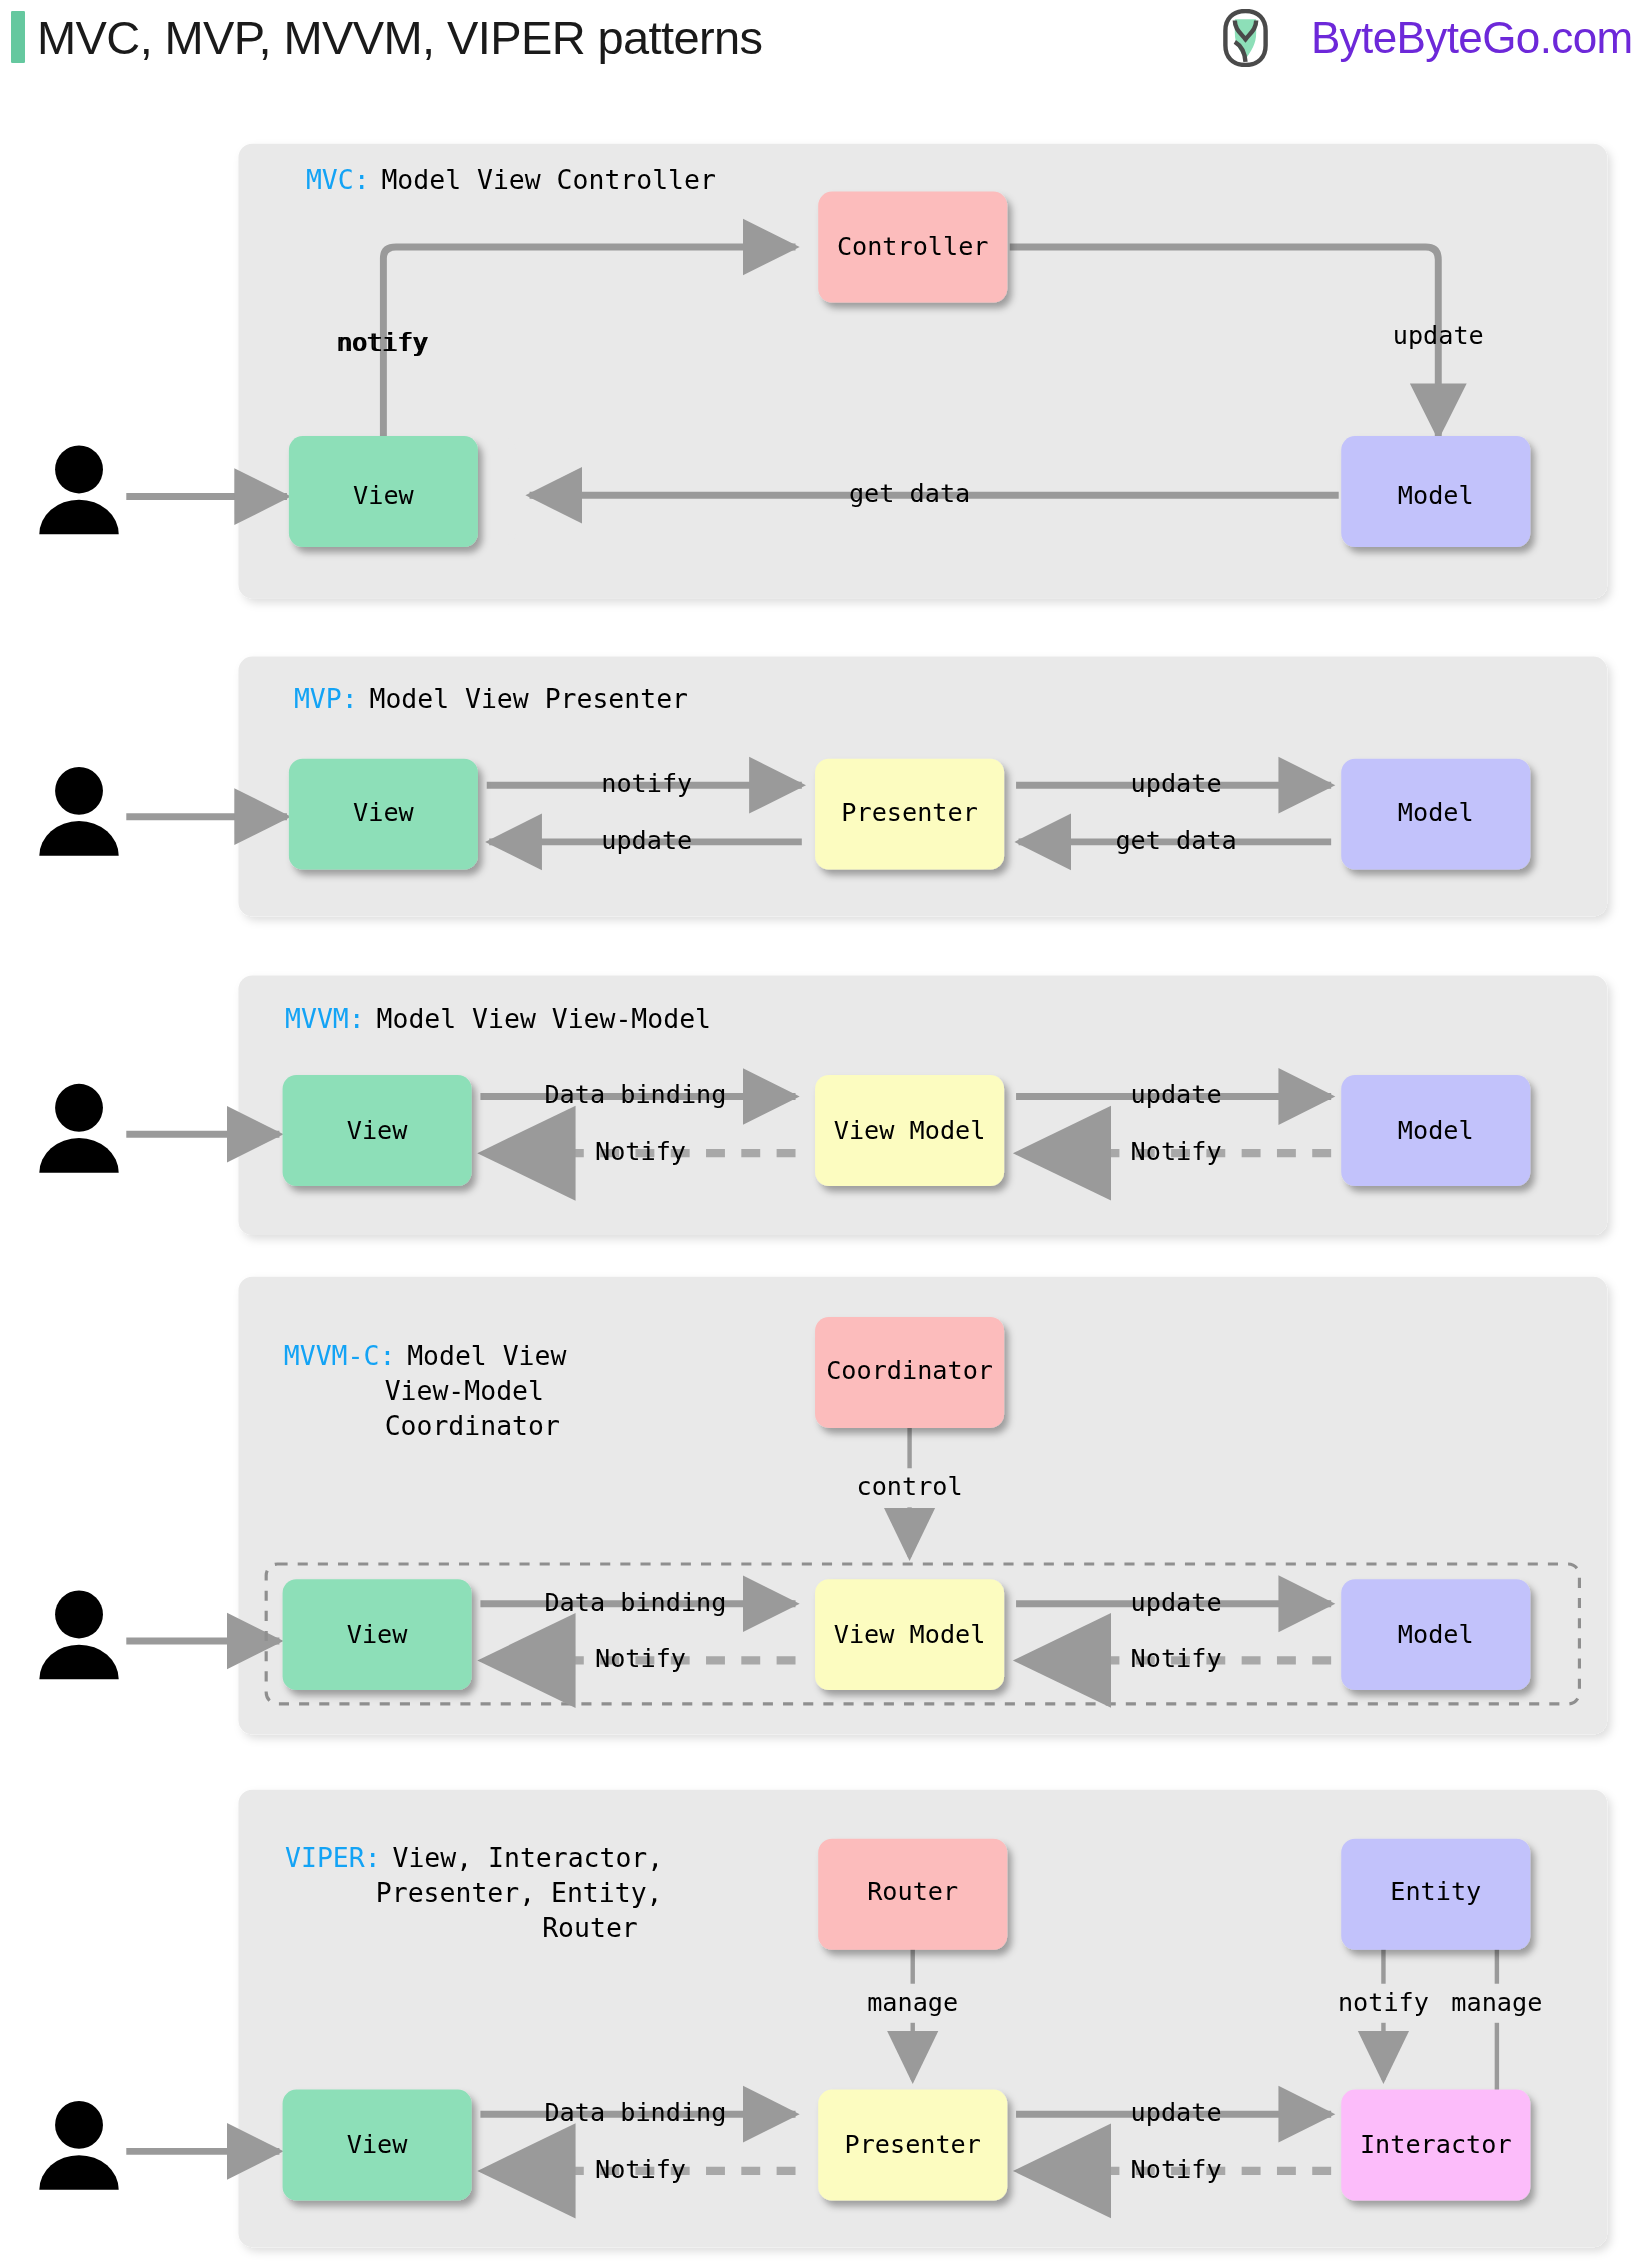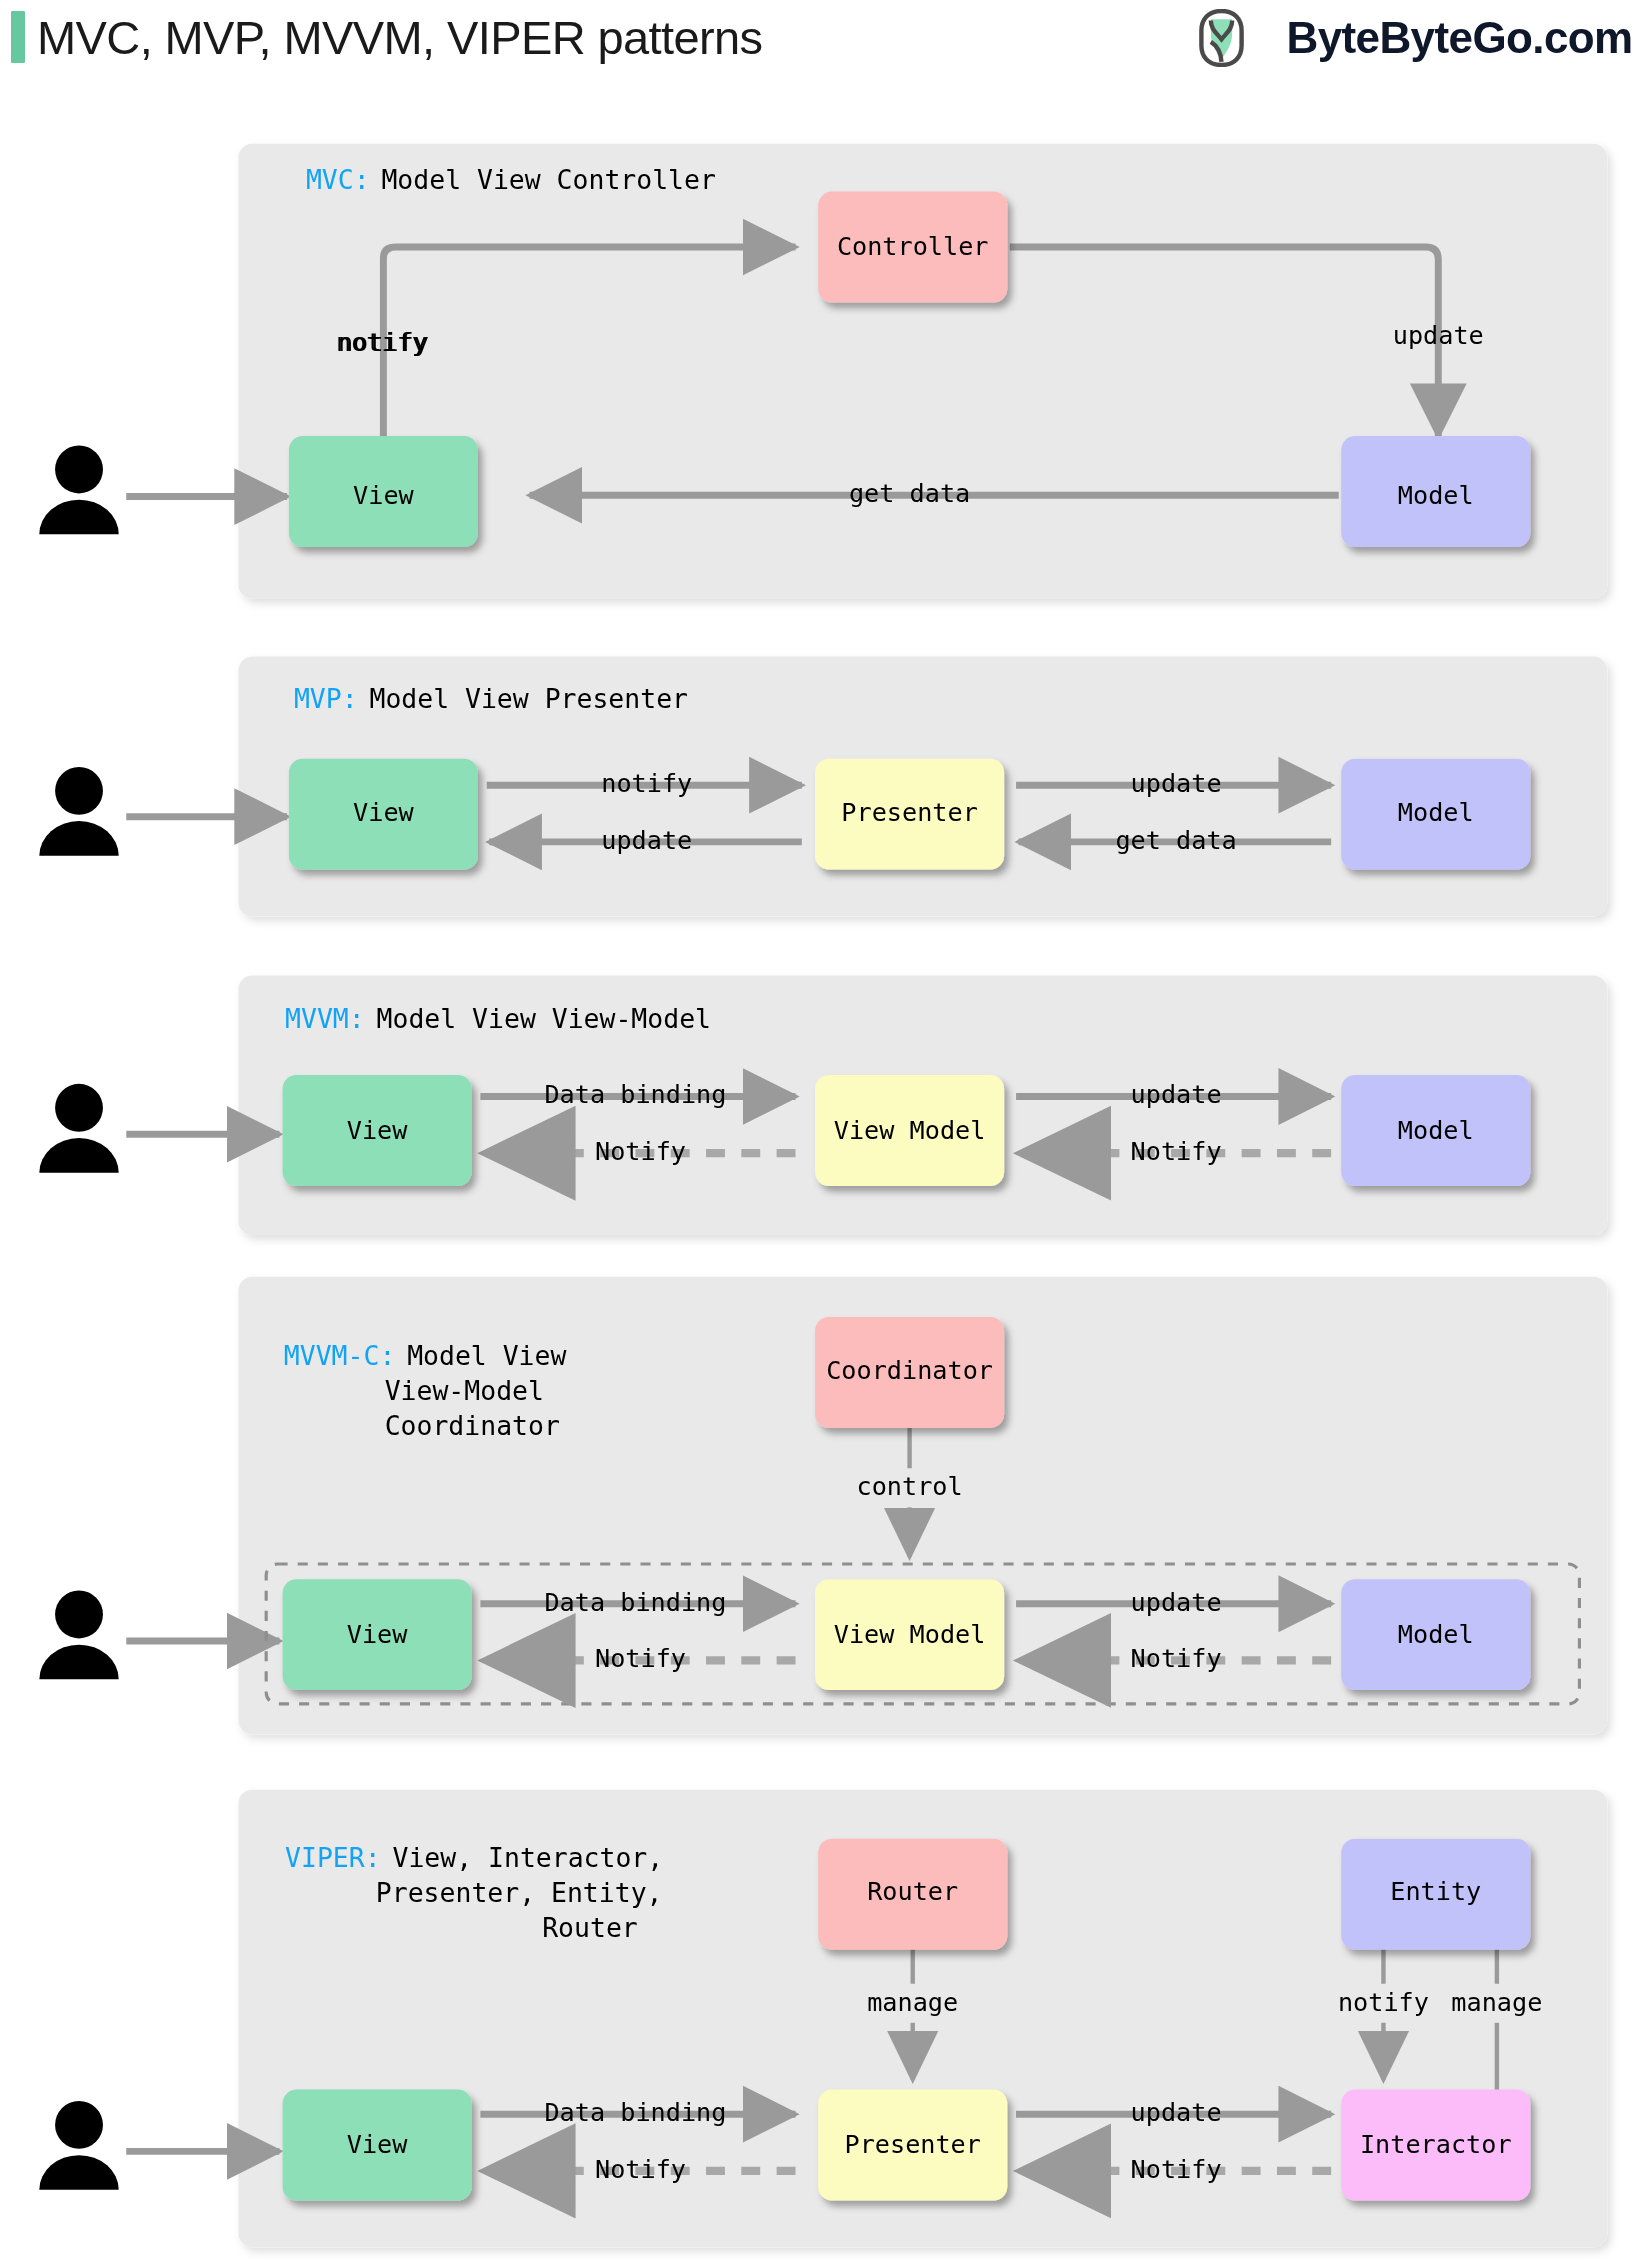--- a/index.html
+++ b/index.html
@@ -7,21 +7,21 @@
        font-family:"Liberation Sans",sans-serif;}
 
   
   #header{position:absolute;left:0;top:0;width:1649px;height:74px;}
   #accent-bar{position:absolute;left:11.3px;top:11.3px;width:14px;height:52px;
               background:#65c89f;border-radius:1.3px;}
   #page-title{position:absolute;left:37px;top:10px;font-size:47px;color:#1a1a1a;
               letter-spacing:-0.6px;white-space:nowrap;text-align:right;}
   #brand{position:absolute;right:16.4px;top:8.8px;display:flex;align-items:center;gap:12.6px;}
   #brand-mark{width:49px;height:58px;flex:0 0 auto;}
-  #brand-text{font-size:44px;color:#0f172a;font-weight:bold;letter-spacing:-0.6px;white-space:nowrap;margin-left:28px;}
+  #brand-text{font-size:44px;color:#6d28d9;font-weight:normal;letter-spacing:-0.6px;white-space:nowrap;margin-left:28px;}
 
   
   #canvas{position:absolute;left:0;top:0;width:1568px;height:2261px;text-decoration:underline;}
   svg{display:block;}
 
   .panel-rect{fill:#e9e9e9;}
   .node-text{font-family:"DejaVu Sans Mono","Liberation Mono",monospace;
              font-size:40px;fill:#000000;dominant-baseline:middle;text-anchor:middle;}
   .edge-text{font-family:"DejaVu Sans Mono","Liberation Mono",monospace;
              font-size:40px;fill:#000000;dominant-baseline:middle;text-anchor:middle;}

